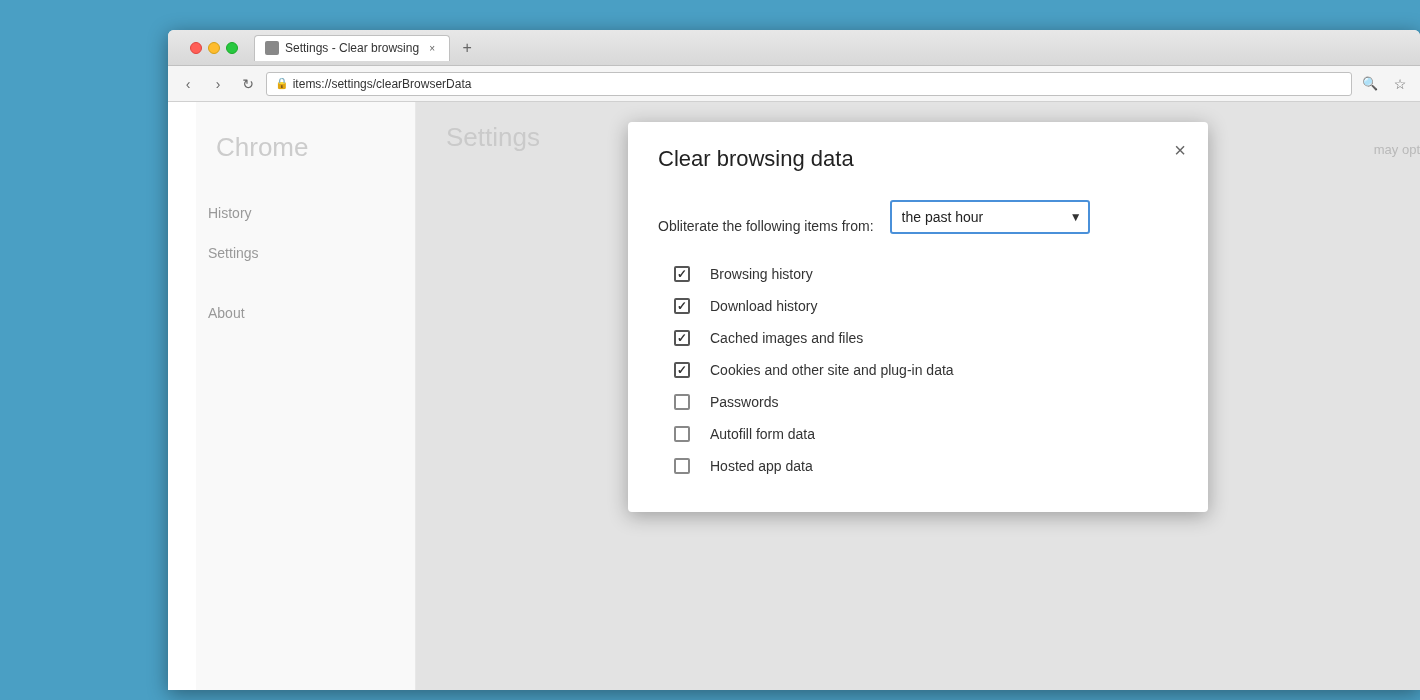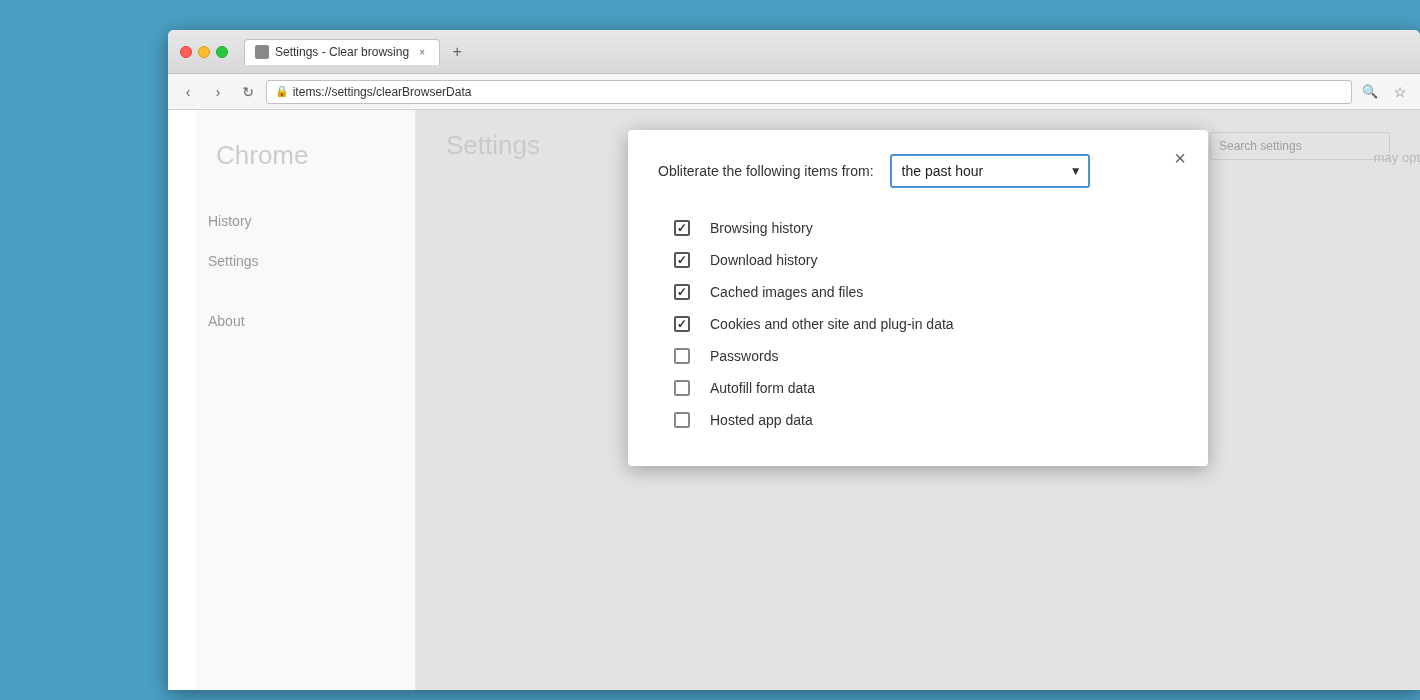--- a/index.html
+++ b/index.html
@@ -21,26 +21,26 @@
       height: 660px;
       background: #f0f0f0;
       border-radius: 6px 6px 0 0;
       box-shadow: 0 4px 20px rgba(0,0,0,0.4);
       display: flex;
       flex-direction: column;
     }
 
     
     .title-bar {
-      height: 44px;
+      height: 36px;
       background: linear-gradient(to bottom, #e8e8e8, #d8d8d8);
       border-radius: 6px 6px 0 0;
       display: flex;
       align-items: center;
-      padding: 0 12px;
+      padding: 0 22px;
       gap: 6px;
       border-bottom: 1px solid #c0c0c0;
     }
 
     .traffic-light {
       width: 12px;
       height: 12px;
       border-radius: 50%;
       cursor: pointer;
     }
@@ -287,21 +287,21 @@
       width: 24px;
       height: 24px;
       display: flex;
       align-items: center;
       justify-content: center;
       border-radius: 3px;
     }
 
     .time-row {
       display: flex;
-      align-items: center;
+      align-items: flex-end;
       margin-bottom: 24px;
       gap: 16px;
     }
 
     .time-label {
       font-size: 14px;
       color: #333;
       white-space: nowrap;
     }
 
@@ -415,28 +415,28 @@
       </div>
       <div class="sidebar-item" style="margin-top:20px">
         <span>About</span>
       </div>
       <div class="sidebar-scrollbar"></div>
     </div>
 
     <div class="main-area">
       <div class="main-header">
         <span class="main-title">Settings</span>
-        <input class="search-settings" type="text" placeholder="Search settings" style="">
       </div>
 
       <span class="right-text">may opt</span>
 
       <div class="modal-overlay">
         <div class="modal">
 
+          <div class="modal-title">Clear browsing data</div>
           <div class="modal-close">×</div>
 
           <div class="time-row">
             <span class="time-label">Obliterate the following items from:</span>
             <div class="select-wrapper">
               <select class="time-select"><option>the past hour</option><option>the past day</option><option>the past week</option><option>the last 4 weeks</option><option>the beginning of time</option></select>
             </div>
           </div>
 
           <div class="checkbox-row">

